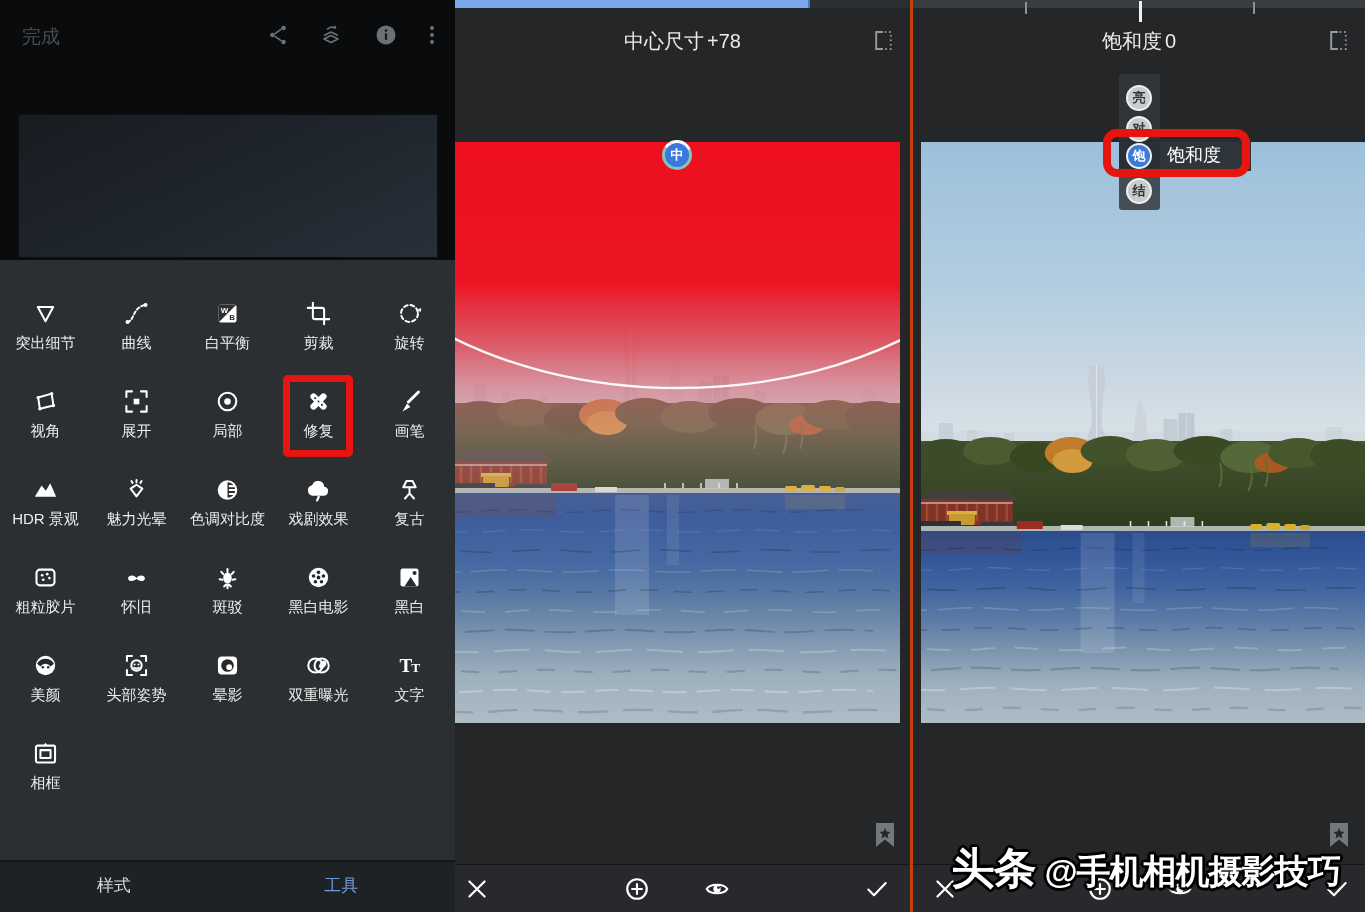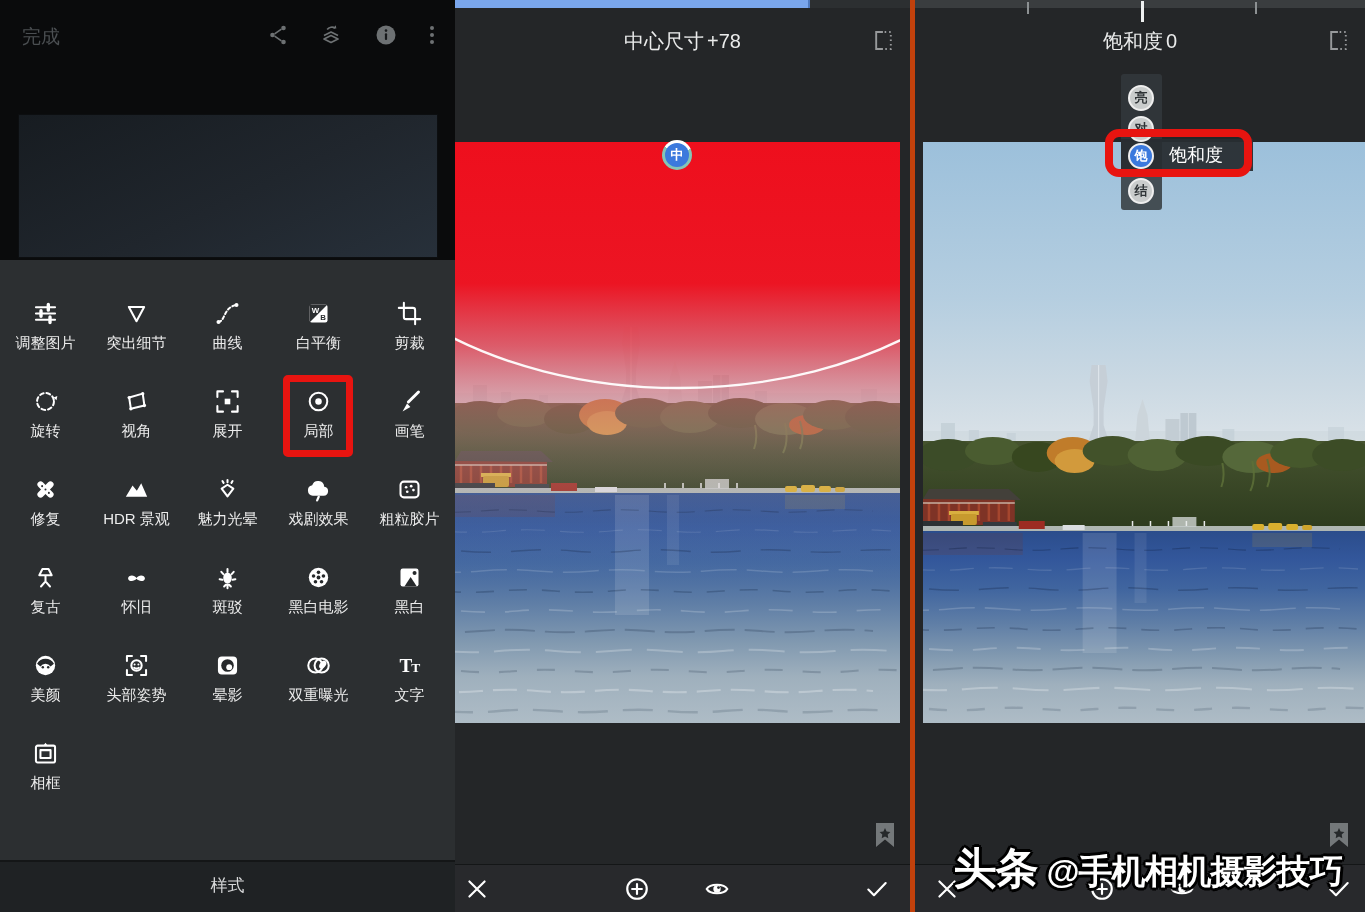--- a/index.html
+++ b/index.html
@@ -4,21 +4,21 @@
 <style>
   html,body{margin:0;padding:0;background:#000;}
   *{box-sizing:border-box;}
   body{font-family:"Liberation Sans","DejaVu Sans",sans-serif;}
   #stage{position:relative;width:1365px;height:912px;overflow:hidden;background:#404040;}
 
   
   .panel{position:absolute;top:0;height:912px;overflow:hidden;}
   #panel-left{left:0;width:455px;background:#0a0b0c;}
   #panel-middle{left:455px;width:455px;background:#242628;}
-  #panel-right{left:910px;width:455px;background:#242628;border-left:5px solid #c2410c;}
+  #panel-right{left:910px;width:455px;background:#242628;border-left:3px solid #c2410c;}
 
   
   .lp-done{position:absolute;left:22px;top:24px;font-size:19px;color:#4b4f52;}
   .lp-hicon{position:absolute;top:23px;width:24px;height:24px;color:#6d7173;}
   .lp-hicon svg{width:100%;height:100%;}
   .i-share{left:266px;} .i-reedit{left:319px;} .i-info{left:374px;} .i-more{left:420px;}
   .lp-preview{position:absolute;left:18px;top:114px;width:420px;height:144px;
     background:linear-gradient(155deg,#171c21 0%,#20262d 55%,#27303a 100%);
     border:1px solid #0c0e10;}
   .lp-sheet{position:absolute;left:0;top:260px;width:455px;height:600px;background:#2c2f31;}
@@ -26,21 +26,21 @@
     grid-template-columns:repeat(5,91px);grid-auto-rows:88px;}
   .tool-cell{display:flex;flex-direction:column;align-items:center;justify-content:center;gap:7px;cursor:pointer;}
   .ticon{width:27px;height:27px;}
   .ticon svg{width:100%;height:100%;}
   .s{fill:none;stroke:#fff;stroke-width:1.8;stroke-linecap:round;stroke-linejoin:round;}
   .s2{fill:none;stroke:#fff;stroke-width:2;stroke-linecap:round;stroke-linejoin:round;}
   .tlabel{font-size:15px;color:#ececec;white-space:nowrap;}
   .tool-highlight{position:absolute;left:283px;top:375px;width:70px;height:82px;
     border:7px solid var(--annot-red);border-radius:5px;pointer-events:none;z-index:5;}
   .lp-divider{position:absolute;left:0;top:860px;width:455px;height:2px;background:#141617;}
-  .lp-tabs{position:absolute;left:0;top:862px;width:455px;height:50px;background:#1f2224;display:flex;flex-direction:column;}
+  .lp-tabs{position:absolute;left:0;top:862px;width:455px;height:50px;background:#1f2224;display:flex;}
   .lp-tab{flex:1;text-align:center;line-height:48px;font-size:17px;color:#d6d7d8;cursor:pointer;}
   .lp-tab.active{color:var(--accent);}
 
   
   .ed-title{position:absolute;left:0;top:28px;width:100%;text-align:center;font-size:20px;color:#eaebeb;}
   .ed-title .val{margin-left:3px;}
   .cmp-btn{position:absolute;top:27px;right:13px;width:27px;height:27px;color:#97999b;cursor:pointer;}
   .cmp-btn svg{width:100%;height:100%;}
   .cmp{fill:none;stroke:#97999b;stroke-width:1.7;}
   .photo{position:absolute;overflow:hidden;background:#000;}
@@ -124,27 +124,20 @@
           <circle cx="12" cy="19" r="2" fill="currentColor"></circle>
         </svg>
     </span>
 
     <div class="lp-preview"></div>
 
     <div class="lp-sheet">
       <div id="tools-grid">
           <div class="tool-cell">
             <span class="ticon"><svg viewBox="0 0 24 24">
-                <path class="s" d="M3.5,6.5h17M3.5,12h17M3.5,17.5h17"></path>
-                <path d="M14.5,4v5M8,9.5v5M16,15v5" stroke="#fff" stroke-width="3" stroke-linecap="round"></path>
-              </svg></span>
-            <span class="tlabel">调整图片</span>
-          </div>
-          <div class="tool-cell">
-            <span class="ticon"><svg viewBox="0 0 24 24">
                 <path class="s" d="M5.2,6.2H18.8L12,18.8Z"></path>
               </svg></span>
             <span class="tlabel">突出细节</span>
           </div>
           <div class="tool-cell">
             <span class="ticon"><svg viewBox="0 0 24 24">
                 <path class="s" d="M4,19.5C10,19 8.5,6 20,4.5" stroke-dasharray="2.6,2.2"></path>
                 <circle cx="4" cy="19.5" r="1.8" fill="#fff"></circle>
                 <circle cx="20" cy="4.5" r="1.8" fill="#fff"></circle>
               </svg></span>
@@ -188,77 +181,85 @@
                 <rect x="9.5" y="9.5" width="5" height="5" fill="#fff"></rect>
               </svg></span>
             <span class="tlabel">展开</span>
           </div>
           <div class="tool-cell">
             <span class="ticon"><svg viewBox="0 0 24 24">
                 <circle class="s" cx="12" cy="12" r="7.8" stroke-width="2"></circle>
                 <circle cx="12" cy="12" r="2.9" fill="#fff"></circle>
               </svg></span>
             <span class="tlabel">局部</span>
-          </div>
-          <div class="tool-cell">
-            <span class="ticon"><svg viewBox="0 0 24 24">
-                <path d="M20,3.5 11,12.5" stroke="#fff" stroke-width="2.6" stroke-linecap="round"></path>
-                <path d="M9.8,13.8 5.8,20.8 12.8,16.8Z" fill="#fff"></path>
-              </svg></span>
-            <span class="tlabel">画笔</span>
           </div>
           <div class="tool-cell">
             <span class="ticon"><svg viewBox="0 0 24 24">
                 <g transform="rotate(45 12 12)">
                   <rect x="9.2" y="3" width="5.6" height="18" rx="2.8" fill="#fff"></rect>
                 </g>
                 <g transform="rotate(-45 12 12)">
                   <rect x="9.2" y="3" width="5.6" height="18" rx="2.8" fill="#fff"></rect>
                 </g>
                 <circle cx="12" cy="12" r="0.9" fill="#2c2f31"></circle>
                 <circle cx="9" cy="9" r="0.9" fill="#2c2f31"></circle>
                 <circle cx="15" cy="15" r="0.9" fill="#2c2f31"></circle>
               </svg></span>
             <span class="tlabel">修复</span>
           </div>
           <div class="tool-cell">
             <span class="ticon"><svg viewBox="0 0 24 24">
+                <path d="M20,3.5 11,12.5" stroke="#fff" stroke-width="2.6" stroke-linecap="round"></path>
+                <path d="M9.8,13.8 5.8,20.8 12.8,16.8Z" fill="#fff"></path>
+              </svg></span>
+            <span class="tlabel">画笔</span>
+          </div>
+          <div class="tool-cell">
+            <span class="ticon"><svg viewBox="0 0 24 24">
                 <path d="M2.5,18.5 8.5,8.5 12.3,13.2 16.2,6.5 21.5,18.5Z" fill="#fff"></path>
               </svg></span>
             <span class="tlabel">HDR 景观</span>
           </div>
           <div class="tool-cell">
             <span class="ticon"><svg viewBox="0 0 24 24">
                 <path class="s" d="M12,7.8 17.2,11.2 12,18.2 6.8,11.2Z"></path>
                 <path class="s" d="M7.5,4.5l1,1.6M12,3.5v2M16.5,4.5l-1,1.6"></path>
               </svg></span>
             <span class="tlabel">魅力光晕</span>
           </div>
           <div class="tool-cell">
             <span class="ticon"><svg viewBox="0 0 24 24">
+                <circle class="s" cx="12" cy="12.5" r="7.8"></circle>
+                <path d="M12,4.7a7.8,7.8 0 0 0 0,15.6Z" fill="#fff"></path>
+                <path class="s" d="M14,9h4M14,12.5h4.8M14,16h4" stroke-width="1.5"></path>
+              </svg></span>
+            <span class="tlabel">色调对比度</span>
+          </div>
+          <div class="tool-cell">
+            <span class="ticon"><svg viewBox="0 0 24 24">
                 <path d="M7,17.5h9.5a4,4 0 0 0 0.6,-7.96A5.5,5.5 0 0 0 6.4,8.2A4.7,4.7 0 0 0 7,17.5Z" fill="#fff"></path>
                 <path d="M12.2,18.5l-1.4,3.2" stroke="#fff" stroke-width="2" stroke-linecap="round"></path>
               </svg></span>
             <span class="tlabel">戏剧效果</span>
+          </div>
+          <div class="tool-cell">
+            <span class="ticon"><svg viewBox="0 0 24 24">
+                <path class="s" d="M9.3,4.5h5.4L17.5,10h-11ZM12,10v5.5M8,20l4,-4.5 4,4.5"></path>
+              </svg></span>
+            <span class="tlabel">复古</span>
           </div>
           <div class="tool-cell">
             <span class="ticon"><svg viewBox="0 0 24 24">
                 <rect class="s" x="4" y="5" width="16" height="14" rx="3"></rect>
                 <circle cx="9" cy="10" r="1.2" fill="#fff"></circle>
                 <circle cx="13.5" cy="9" r="1.2" fill="#fff"></circle>
                 <circle cx="15.5" cy="12.5" r="1.2" fill="#fff"></circle>
                 <circle cx="10" cy="14" r="1.2" fill="#fff"></circle>
               </svg></span>
             <span class="tlabel">粗粒胶片</span>
-          </div>
-          <div class="tool-cell">
-            <span class="ticon"><svg viewBox="0 0 24 24">
-                <path class="s" d="M9.3,4.5h5.4L17.5,10h-11ZM12,10v5.5M8,20l4,-4.5 4,4.5"></path>
-              </svg></span>
-            <span class="tlabel">复古</span>
           </div>
           <div class="tool-cell">
             <span class="ticon"><svg viewBox="0 0 24 24">
                 <path d="M12,12.5C10.2,9 4.5,9.6 4.5,12.8C4.5,15.6 9.8,16 12,13.2C14.2,16 19.5,15.6 19.5,12.8C19.5,9.6 13.8,9 12,12.5Z" fill="#fff"></path>
               </svg></span>
             <span class="tlabel">怀旧</span>
           </div>
           <div class="tool-cell">
             <span class="ticon"><svg viewBox="0 0 24 24">
                 <ellipse cx="12" cy="12.5" rx="3.8" ry="5" fill="#fff"></ellipse>

